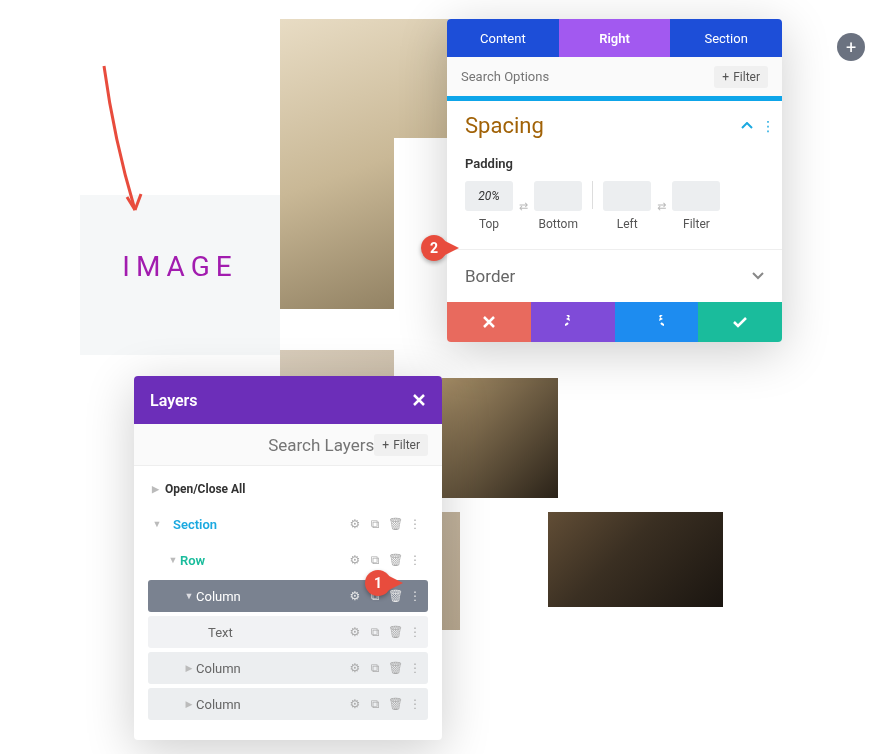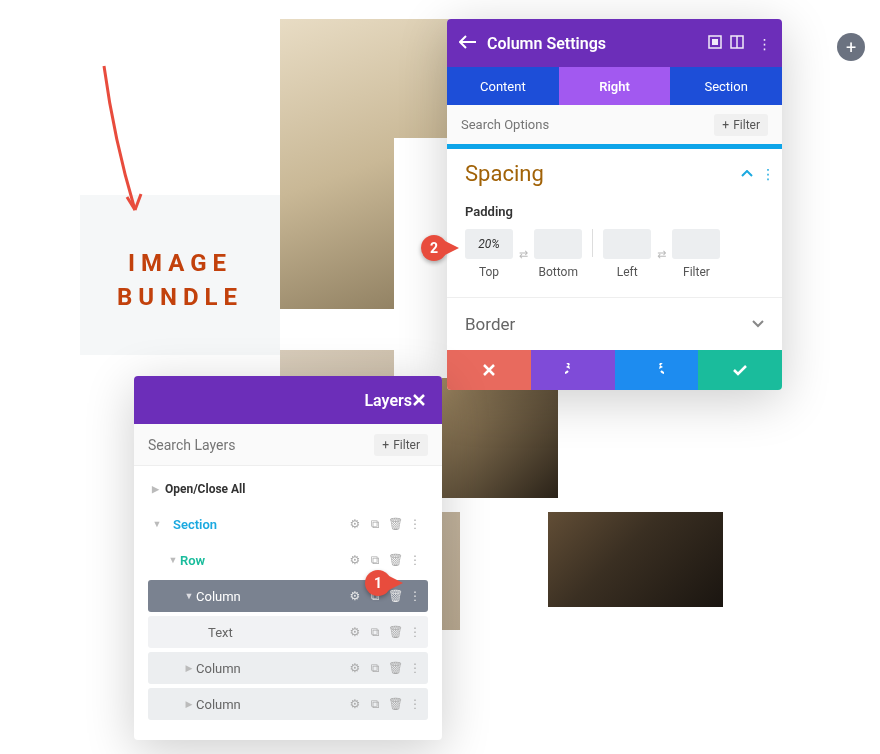--- a/index.html
+++ b/index.html
@@ -9,21 +9,21 @@
     .bg-photo { position: absolute; background: linear-gradient(135deg, #d4c5a8, #a89878); }
     .bg-photo.books { left: 280px; top: 19px; width: 180px; height: 290px; background: linear-gradient(160deg, #e8dcc4 0%, #c9b896 50%, #8a7a5c 100%); }
     .bg-photo.chair { left: 548px; top: 394px; width: 175px; height: 213px; background: linear-gradient(135deg, #8a6d4a 0%, #3a2f22 60%, #1a1510 100%); }
     .bg-photo.chair2 { left: 388px; top: 378px; width: 170px; height: 120px; background: linear-gradient(135deg, #c4a87a 0%, #2a2218 100%); z-index: 1; }
     .bg-photo-bottom { position: absolute; left: 280px; top: 350px; width: 180px; height: 280px; background: linear-gradient(135deg, #d8ccba, #b8a890); }
 
     .white-frame { position: absolute; left: 406px; top: 150px; width: 310px; height: 350px; background: #fff; box-shadow: 0 0 0 12px #fff; z-index: 1; }
 
     
     .title-block { position: absolute; left: 80px; top: 195px; width: 200px; height: 160px; background: #f5f7f8; z-index: 2; }
-    .title-text { position: absolute; left: 80px; top: 247px; z-index: 3; color: #c2410c; letter-spacing: 6px; font-weight: 700; font-size: 24px; line-height: 1.4; text-align: center; width: 200px; }
+    .title-text { position: absolute; left: 80px; top: 247px; z-index: 3; color: #a21caf; letter-spacing: 6px; font-weight: 400; font-size: 28px; line-height: 1.4; text-align: center; width: 200px; }
 
     
     .arrow-svg { position: absolute; left: 92px; top: 60px; z-index: 4; }
 
     
     .add-fab { position: absolute; right: 15px; top: 33px; width: 28px; height: 28px; border-radius: 50%; background: #6b7280; color: #fff; display: flex; align-items: center; justify-content: center; font-size: 18px; z-index: 30; cursor: pointer; }
 
     
     .settings-panel { position: absolute; left: 447px; top: 19px; width: 335px; background: #fff; box-shadow: 0 10px 50px rgba(0,0,0,0.2); z-index: 20; border-radius: 4px; overflow: hidden; }
     .settings-header { background: #6c2eb9; color: #fff; height: 48px; display: flex; align-items: center; padding: 0 12px; }
@@ -55,25 +55,25 @@
 
     .settings-footer { display: flex; height: 40px; }
     .footer-btn { flex: 1; display: flex; align-items: center; justify-content: center; color: #fff; cursor: pointer; font-size: 14px; }
     .footer-btn.cancel { background: #e86a5e; }
     .footer-btn.undo { background: #7f4bd8; }
     .footer-btn.redo { background: #1d8cf0; }
     .footer-btn.save { background: #1abc9c; }
 
     
     .layers-panel { position: absolute; left: 134px; top: 376px; width: 308px; background: #fff; box-shadow: 0 10px 50px rgba(0,0,0,0.2); z-index: 25; border-radius: 4px; overflow: hidden; }
-    .layers-header { background: #6c2eb9; color: #fff; height: 48px; display: flex; align-items: center; padding: 0 16px; justify-content: flex-end; }
+    .layers-header { background: #6c2eb9; color: #fff; height: 48px; display: flex; align-items: center; padding: 0 16px; justify-content: space-between; }
     .layers-header .title { font-size: 16px; font-weight: 600; }
     .layers-header .close { cursor: pointer; font-size: 18px; }
     .layers-search { height: 42px; display: flex; align-items: center; padding: 0 14px; border-bottom: 1px solid #eee; background: #fafafa; }
-    .layers-search input { flex: 1; border: none; background: transparent; font-size: 14px; color: #14532d; outline: none; }
+    .layers-search input { flex: 1; border: none; background: transparent; font-size: 17px; color: #14532d; outline: none; text-align: right; }
 
     .layers-body { padding: 8px 14px 20px; }
     .open-close { font-size: 12px; font-weight: 700; color: #333; padding: 8px 4px 12px; display: flex; align-items: center; gap: 6px; }
     .open-close .caret { color: #bbb; font-size: 9px; }
 
     .layer-row { display: flex; align-items: center; height: 32px; font-size: 13px; border-radius: 3px; padding-right: 6px; }
     .layer-row .caret { color: #bbb; font-size: 9px; width: 14px; text-align: center; }
     .layer-row .label { flex: 1; }
     .layer-row .actions { display: flex; gap: 6px; color: #aaa; font-size: 12px; }
     .layer-row .actions span { cursor: pointer; width: 14px; text-align: center; }
@@ -100,54 +100,32 @@
 
 <div class="bg-photo books"></div>
 <div class="bg-photo-bottom"></div>
 <div class="white-frame"></div>
 <div class="bg-photo chair2"></div>
 <div class="bg-photo chair"></div>
 
 <div class="title-block"></div>
 <div class="title-text">
   <span>IMAGE</span><br>
-  <span>BUNDLE</span>
 </div>
 
 <svg class="arrow-svg" width="55" height="165" viewBox="0 0 55 165">
   <path d="M 12 6 Q 22 80 43 150" stroke="#e84c3d" stroke-width="3" fill="none"></path>
   <path d="M 43 150 L 35 137 M 43 150 L 49 134" stroke="#e84c3d" stroke-width="3" fill="none"></path>
 </svg>
 
 <div class="add-fab">
   <span>+</span>
 </div>
 
 <div class="settings-panel">
-  <div class="settings-header">
-    <div class="back">
-      <svg width="18" height="14" viewBox="0 0 18 14">
-          <path d="M7 1 L1 7 L7 13 M1 7 L17 7" stroke="#fff" stroke-width="2" fill="none"></path>
-        </svg>
-    </div>
-    <div class="title">Column Settings</div>
-    <div class="hicon">
-      <svg width="14" height="14" viewBox="0 0 14 14">
-          <rect x="1" y="1" width="12" height="12" stroke="#fff" stroke-width="1.5" fill="none"></rect>
-          <rect x="4" y="4" width="6" height="6" fill="#fff"></rect>
-        </svg>
-    </div>
-    <div class="hicon">
-      <svg width="14" height="14" viewBox="0 0 14 14">
-          <rect x="1" y="1" width="12" height="12" stroke="#fff" stroke-width="1.5" fill="none"></rect>
-          <line x1="7" y1="1" x2="7" y2="13" stroke="#fff" stroke-width="1.5"></line>
-        </svg>
-    </div>
-    <div class="hicon"><span class="dots-v"></span></div>
-  </div>
 
   <div class="settings-tabs">
     <div class="settings-tab">Content</div>
     <div class="settings-tab active">Right</div>
     <div class="settings-tab">Section</div>
   </div>
 
   <div class="settings-search">
     <input type="text" placeholder="Search Options" style="">
     <button class="filter-btn">

